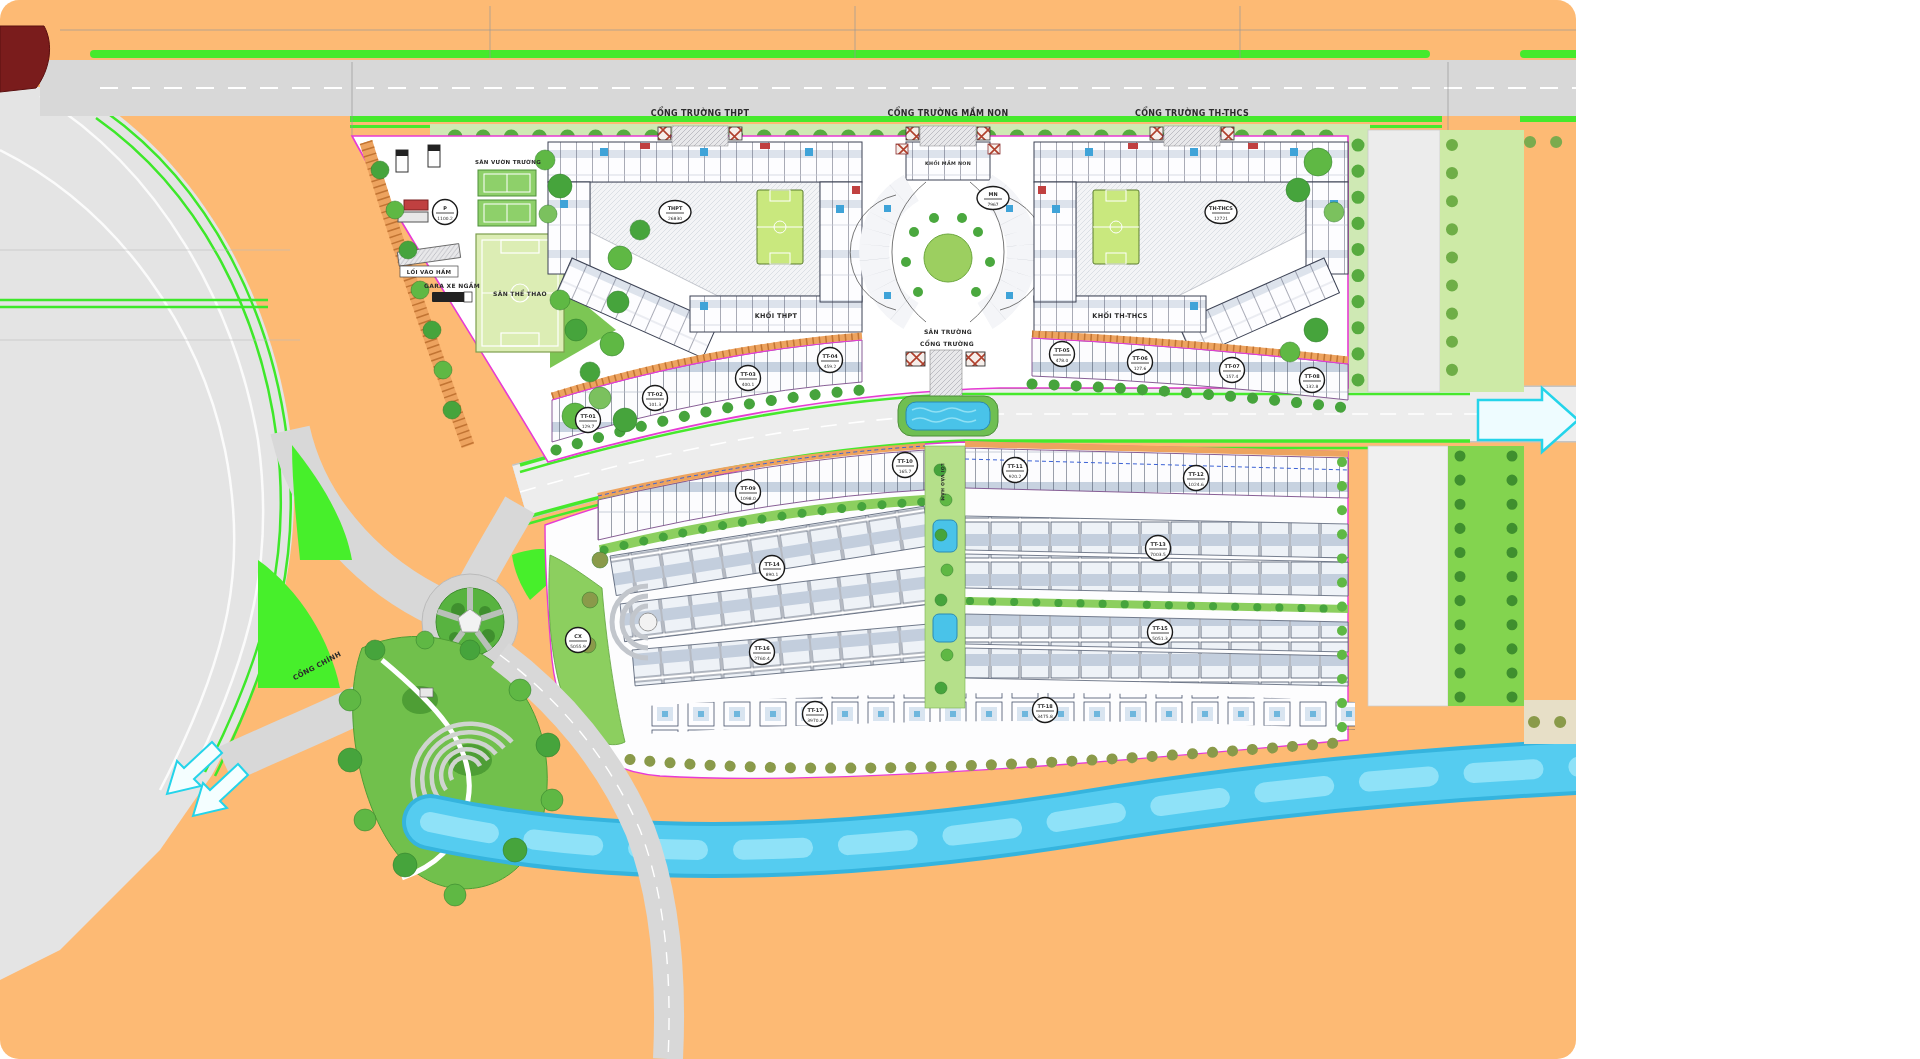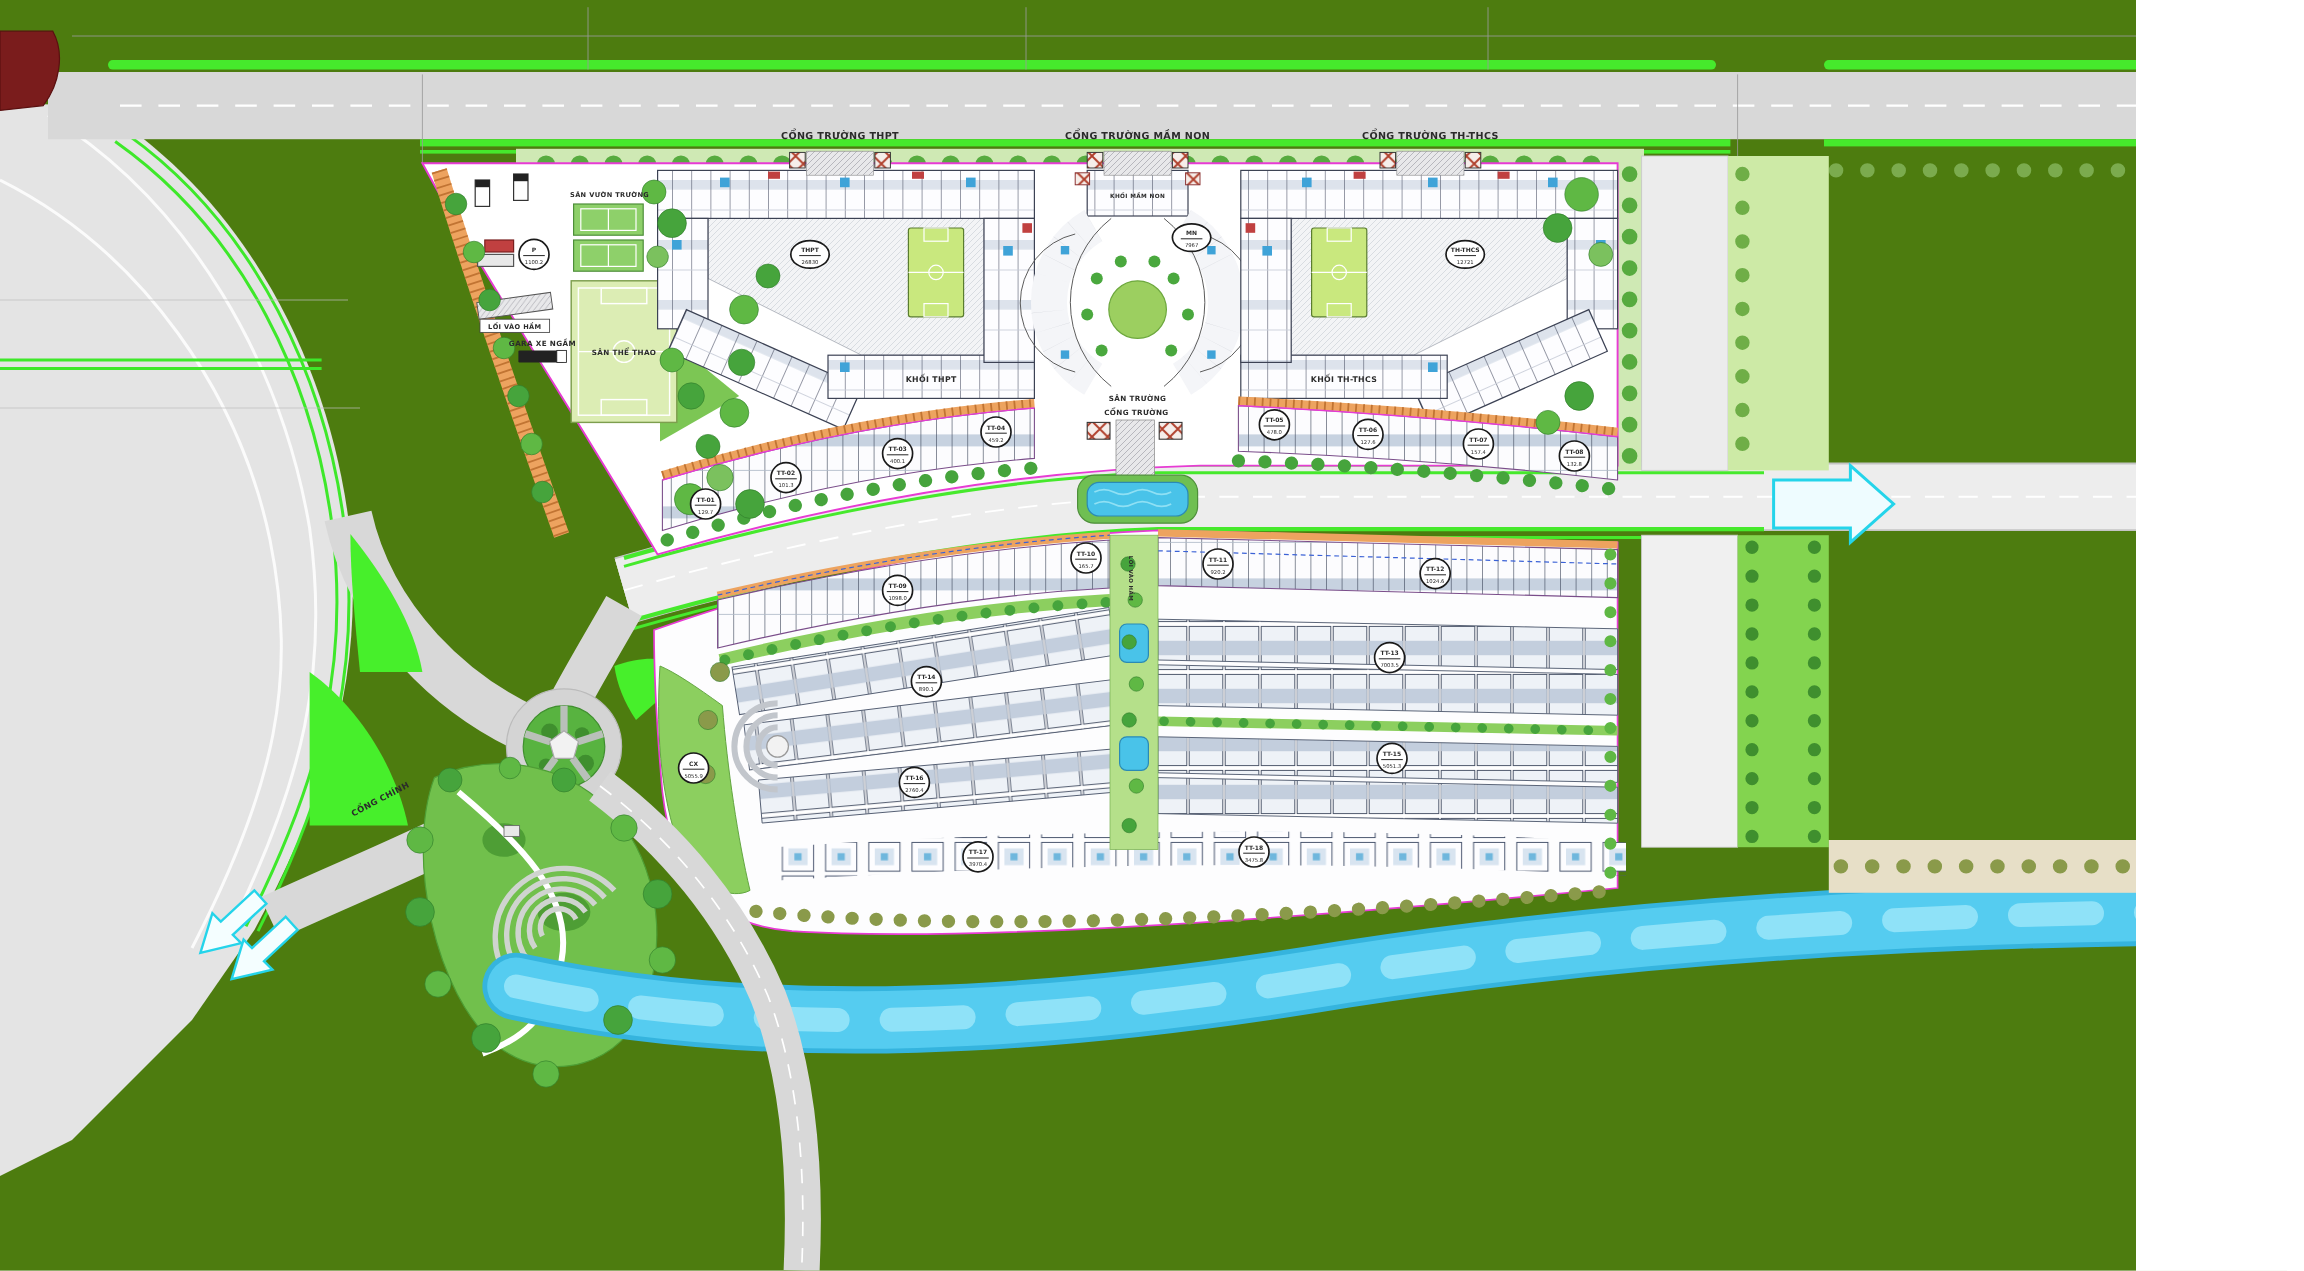--- a/index.html
+++ b/index.html
@@ -1,17 +1,17 @@
 <!DOCTYPE html>
 <html><head>
 <meta charset="utf-8">
 <style>
   html,body{margin:0;padding:0;background:#fff;}
-  .stage{position:relative;width:1780px;height:1059px;background:#4d7c0f;overflow:hidden;
-         font-family:"DejaVu Sans",sans-serif;}
+  .stage{position:relative;width:1576px;height:1059px;background:#fdba74;overflow:hidden;
+         font-family:"DejaVu Sans",sans-serif;border-radius:19px;}
   svg{position:absolute;inset:0;}
   text{font-family:"DejaVu Sans",sans-serif;fill:#2b2b2b;}
   .lbl{font-weight:bold;letter-spacing:.3px;}
 </style>
 </head>
 <body>
 
 <div class="stage">
 <svg width="1920" height="1059" viewBox="0 0 1920 1059">
 <defs>

